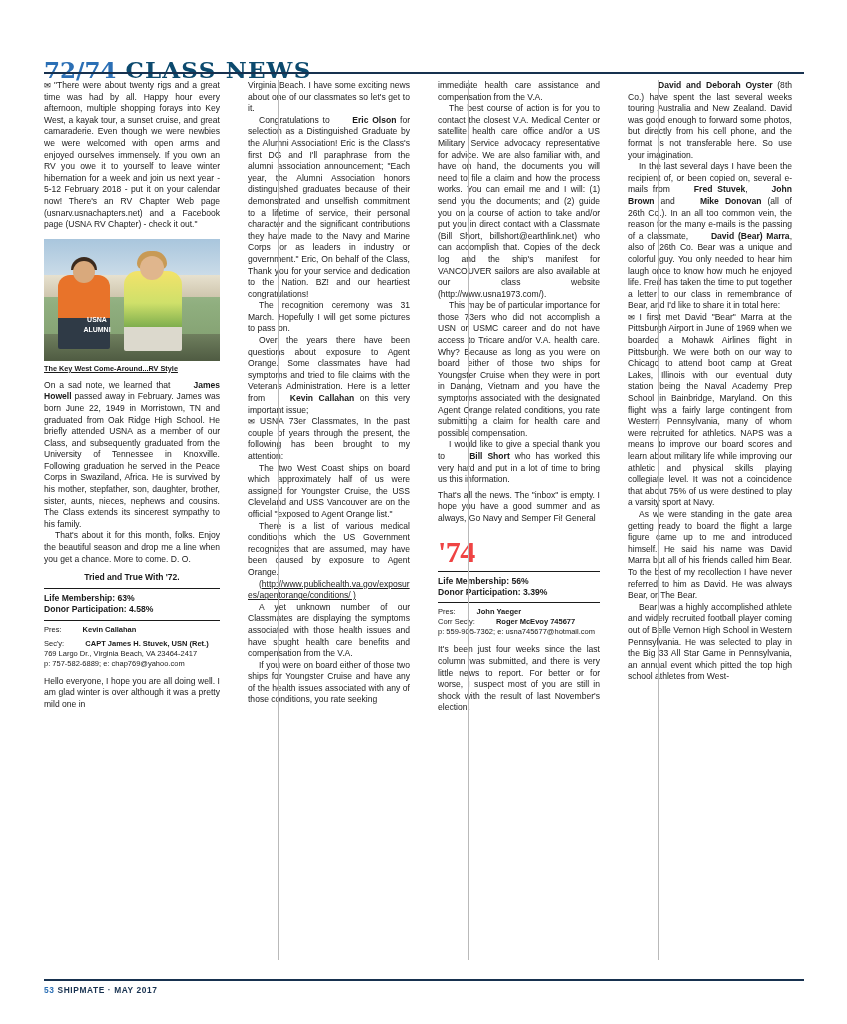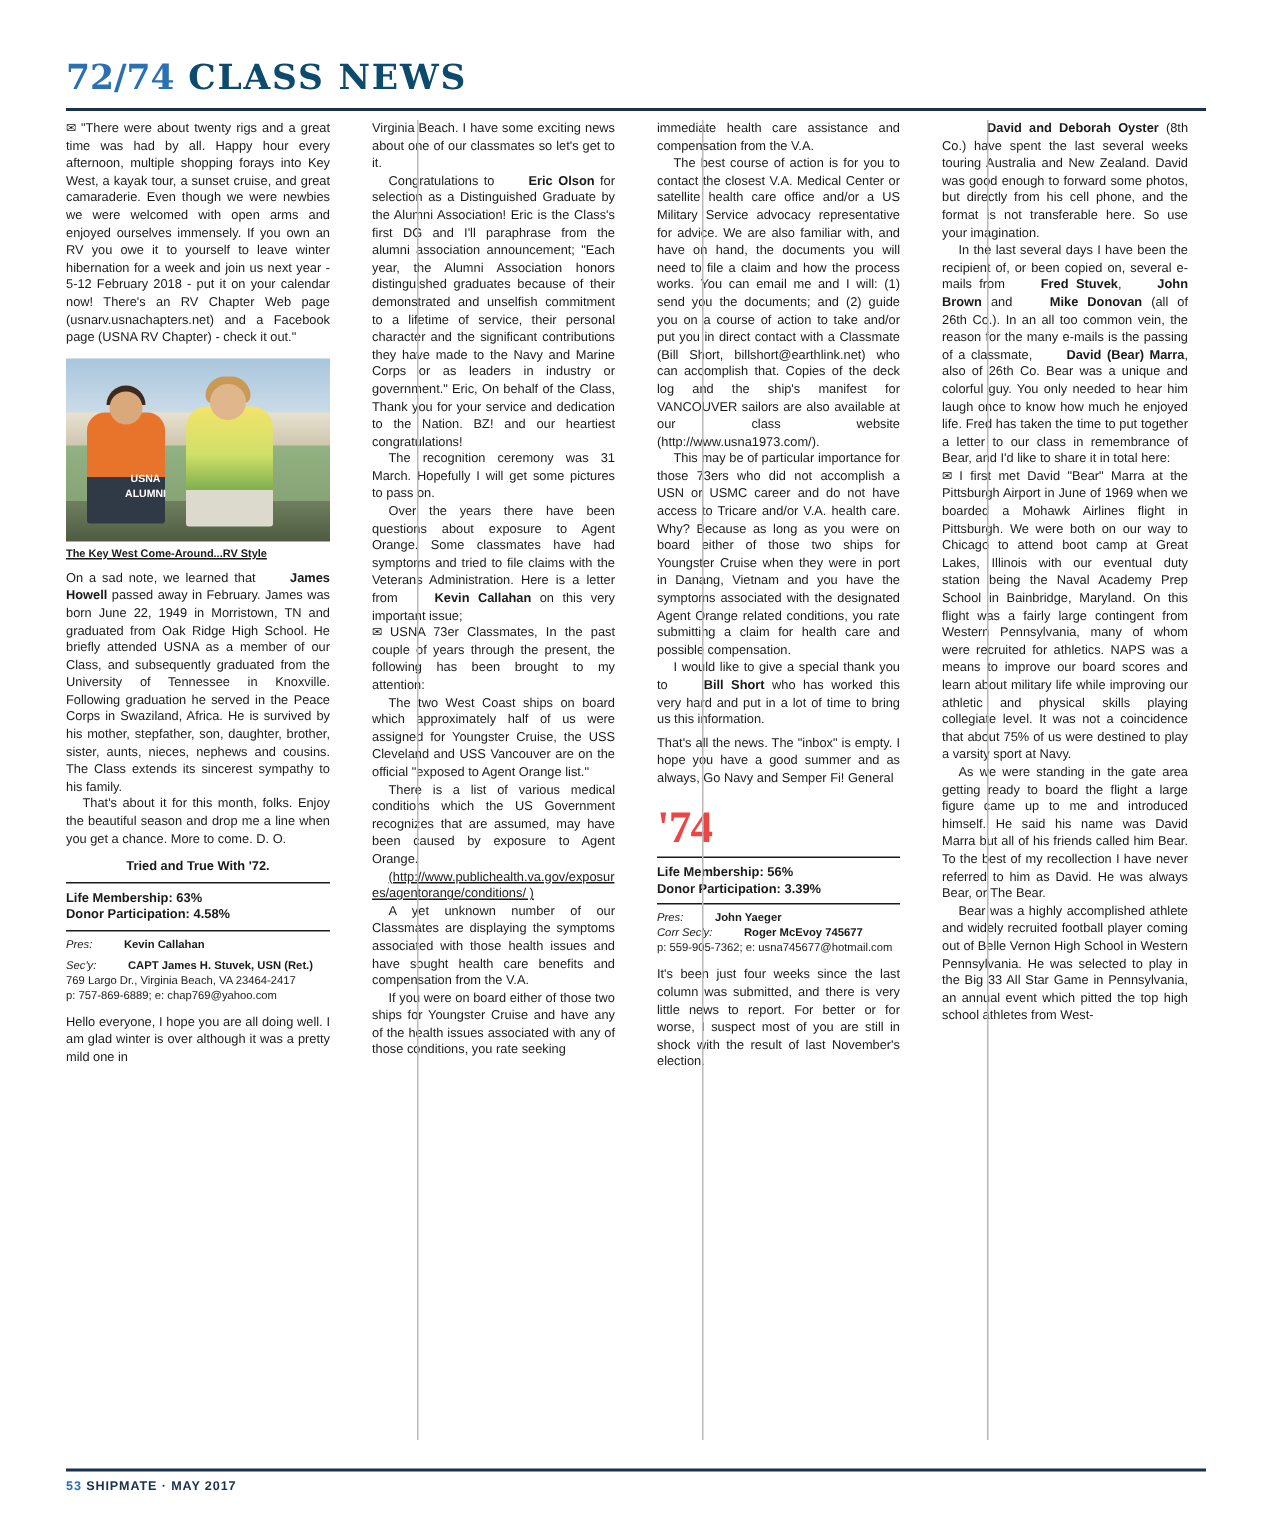--- a/index.html
+++ b/index.html
@@ -15,21 +15,21 @@
   }
   .page {
     position: absolute;
     left: 0; top: 0;
     width: 847px; height: 1024px;
     background: #fff;
   }
   
   .header {
     position: absolute;
-    left: 44px; top: 38px;
+    left: 44px; top: 56px;
     width: 760px;
     height: 34px;
     display: flex;
     align-items: baseline;
     gap: 9px;
   }
   .header .pagenum {
     font-family: "DejaVu Serif", serif;
     font-size: 23px;
     font-weight: bold;
@@ -163,21 +163,21 @@
   }
   .stat { text-indent: 0; font-weight: bold; font-size: 8.6px; line-height: 11.4px;}
   .rule-thin {
     height: 1px; background: #1a1a1a; margin: 4px 0 4px 0; width: 100%;
   }
   .officer {
     text-indent: 0;
     font-size: 7.5px;
     line-height: 10px;
   }
-  .officer .lbl { font-weight: normal; font-style: italic; }
+  .officer .lbl { font-weight: normal; }
   .officer b { font-weight: bold; }
   .gap { height: 7px; }
   .small-gap { height: 4px; }
   .link { word-break: break-all; }
   u { text-decoration: underline; }
   
   .rule-bot {
     position: absolute;
     left: 44px; top: 979px;
     width: 760px; height: 2px;
@@ -234,21 +234,21 @@
       <p class="center-b">Tried and True With '72.</p>
 
       <div class="rule-thin"></div>
       <p class="stat">Life Membership: 63%</p>
       <p class="stat">Donor Participation: 4.58%</p>
       <div class="rule-thin"></div>
       <p class="officer"><span class="lbl">Pres:</span> <b>Kevin Callahan</b></p>
       <div class="small-gap"></div>
       <p class="officer"><span class="lbl">Sec'y:</span> <b>CAPT James H. Stuvek, USN (Ret.)</b></p>
       <p class="officer">769 Largo Dr., Virginia Beach, VA 23464-2417</p>
-      <p class="officer">p: 757-869-6889; e: chap769@yahoo.com</p>
+      <p class="officer">p: 757-582-6889; e: chap769@yahoo.com</p>
       <div class="gap"></div>
       <p class="noind">Hello everyone, I hope you are all doing well. I am glad winter is over although it was a pretty mild one in</p>
     </div>
 
     <div class="col">
       <p class="noind">Virginia Beach. I have some exciting news about one of our classmates so let's get to it.</p>
       <p><span>Congratulations to </span><b>Eric Olson</b><span> for selection as a Distinguished Graduate by the Alumni Association! Eric is the Class's first DG and I'll paraphrase from the alumni association announcement; "Each year, the Alumni Association honors distinguished graduates because of their demonstrated and unselfish commitment to a lifetime of service, their personal character and the significant contributions they have made to the Navy and Marine Corps or as leaders in industry or government." Eric, On behalf of the Class, Thank you for your service and dedication to the Nation. BZ! and our heartiest congratulations!</span></p>
       <p>The recognition ceremony was 31 March. Hopefully I will get some pictures to pass on.</p>
       <p><span>Over the years there have been questions about exposure to Agent Orange. Some classmates have had symptoms and tried to file claims with the Veterans Administration. Here is a letter from </span><b>Kevin Callahan</b><span> on this very important issue;</span></p>
       <p class="noind"><span class="envelope">✉</span> <span>USNA 73er Classmates, In the past couple of years through the present, the following has been brought to my attention:</span></p>

